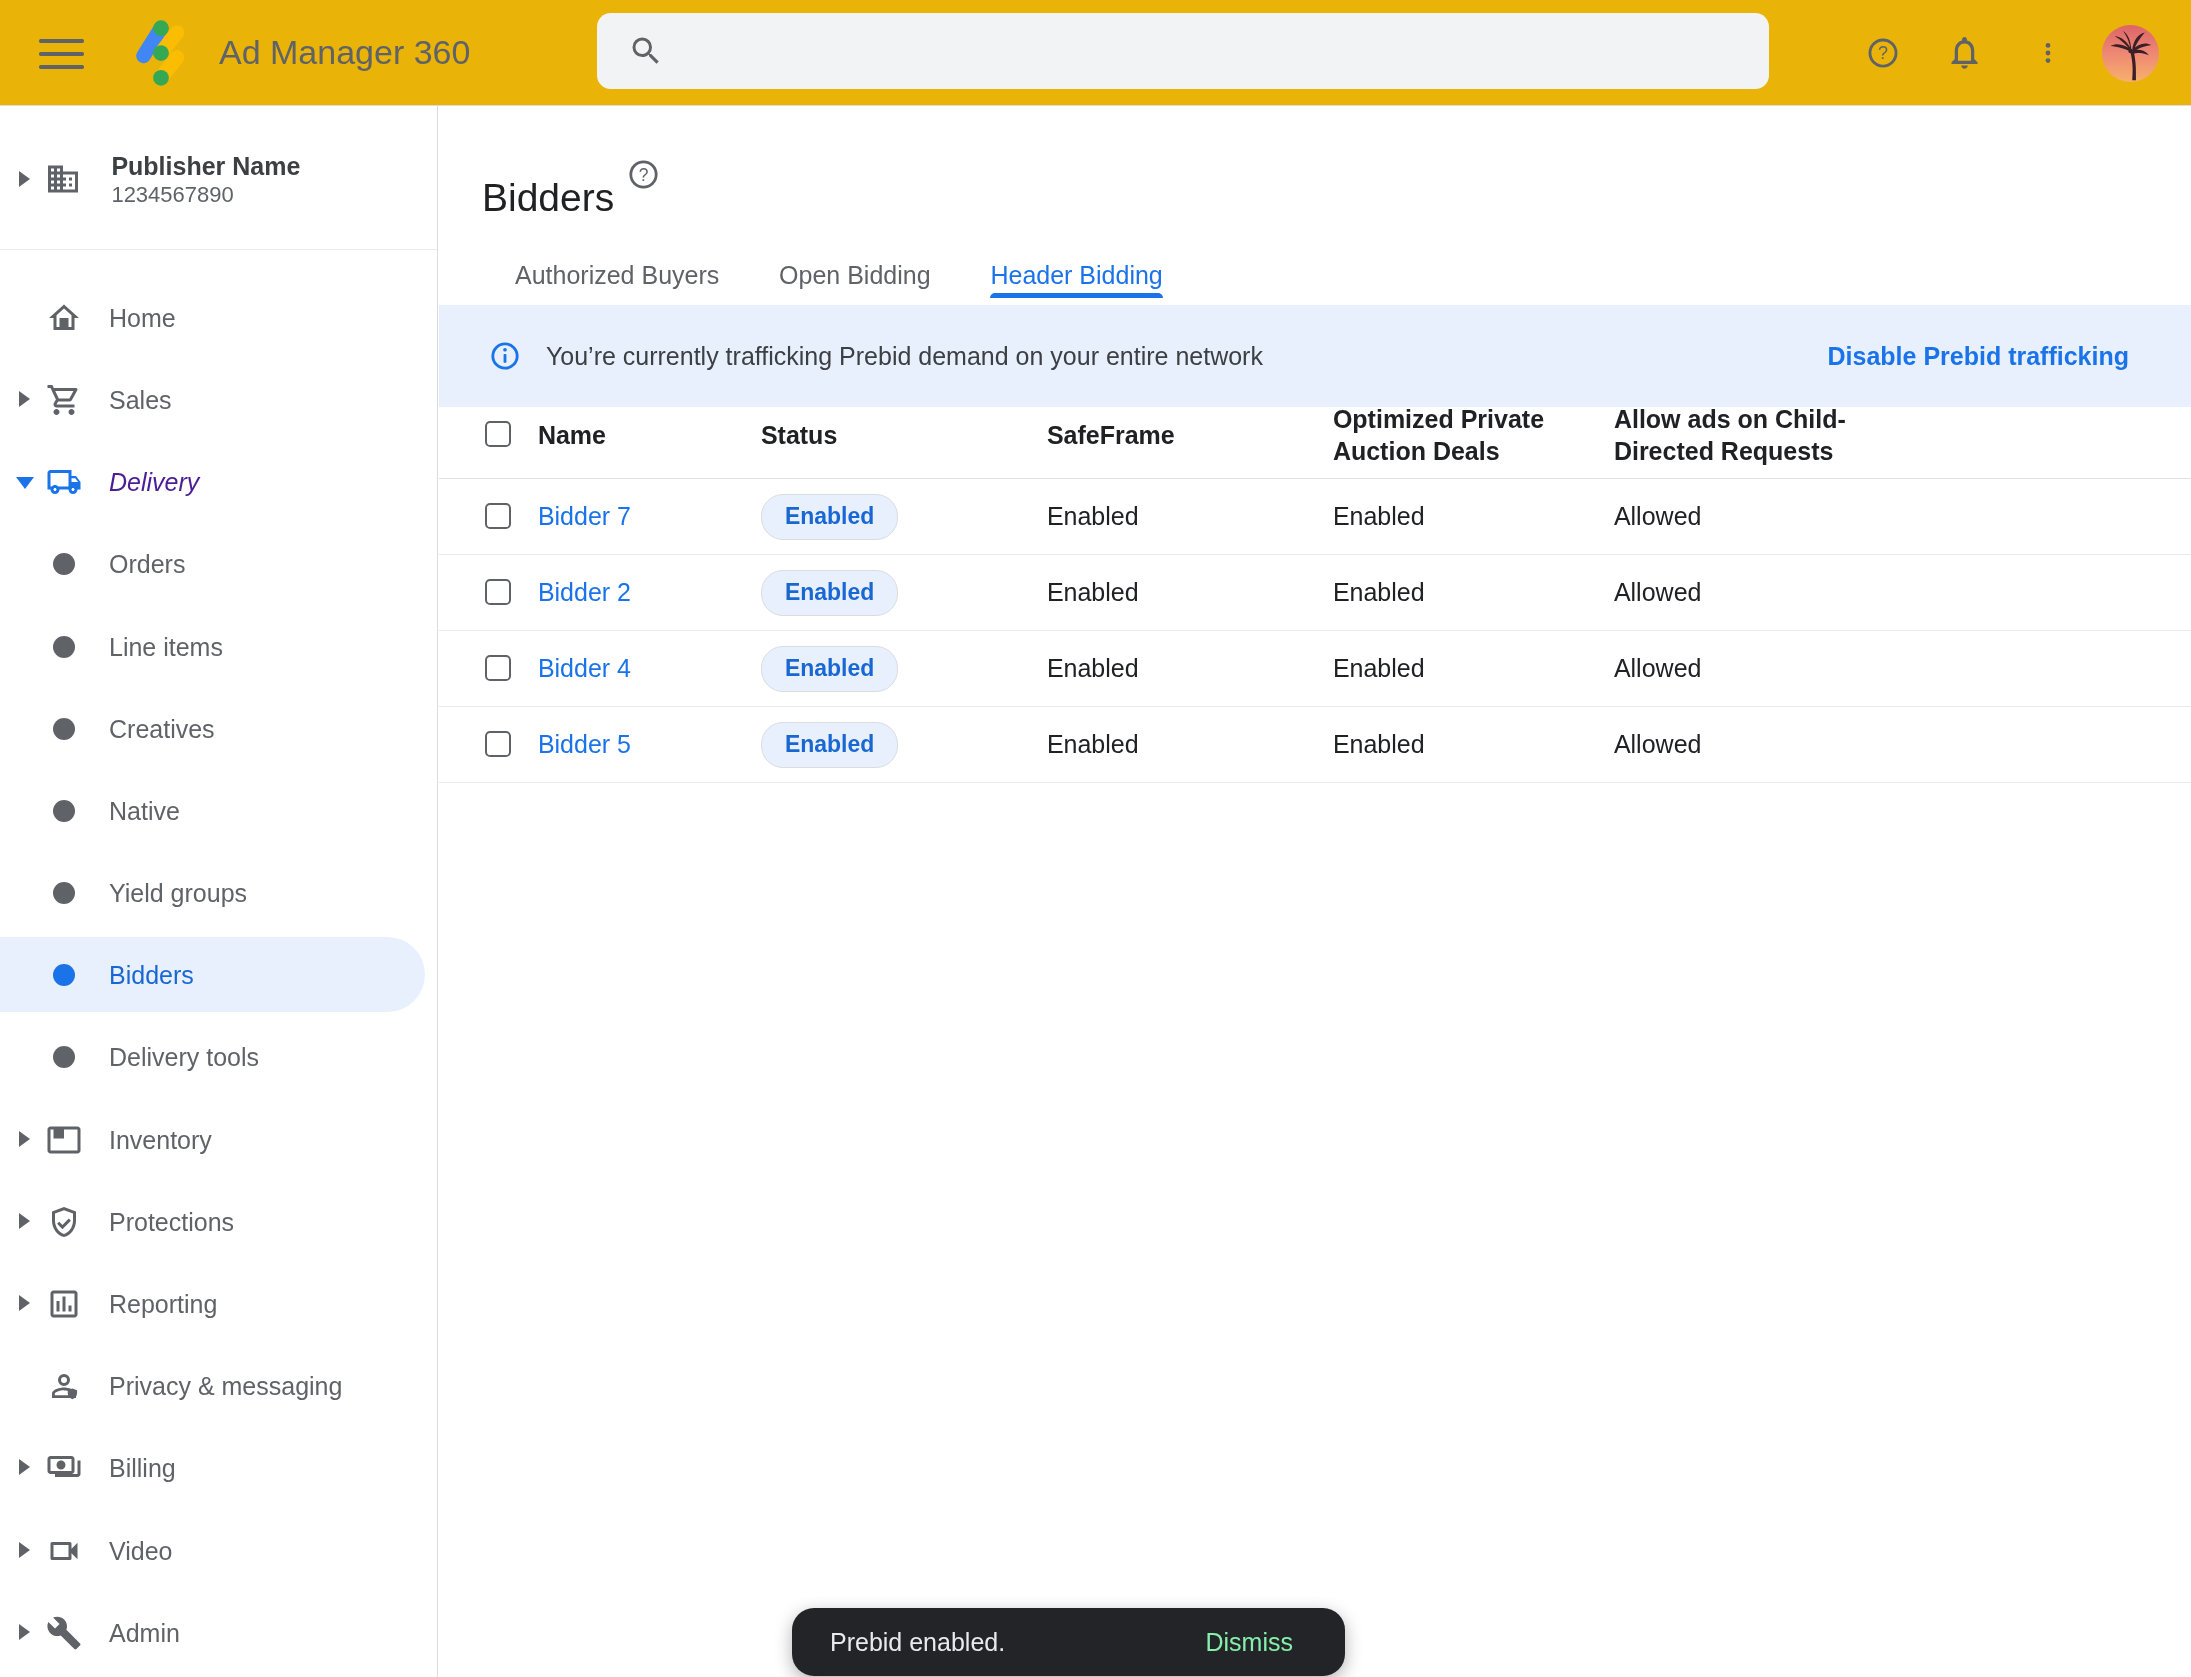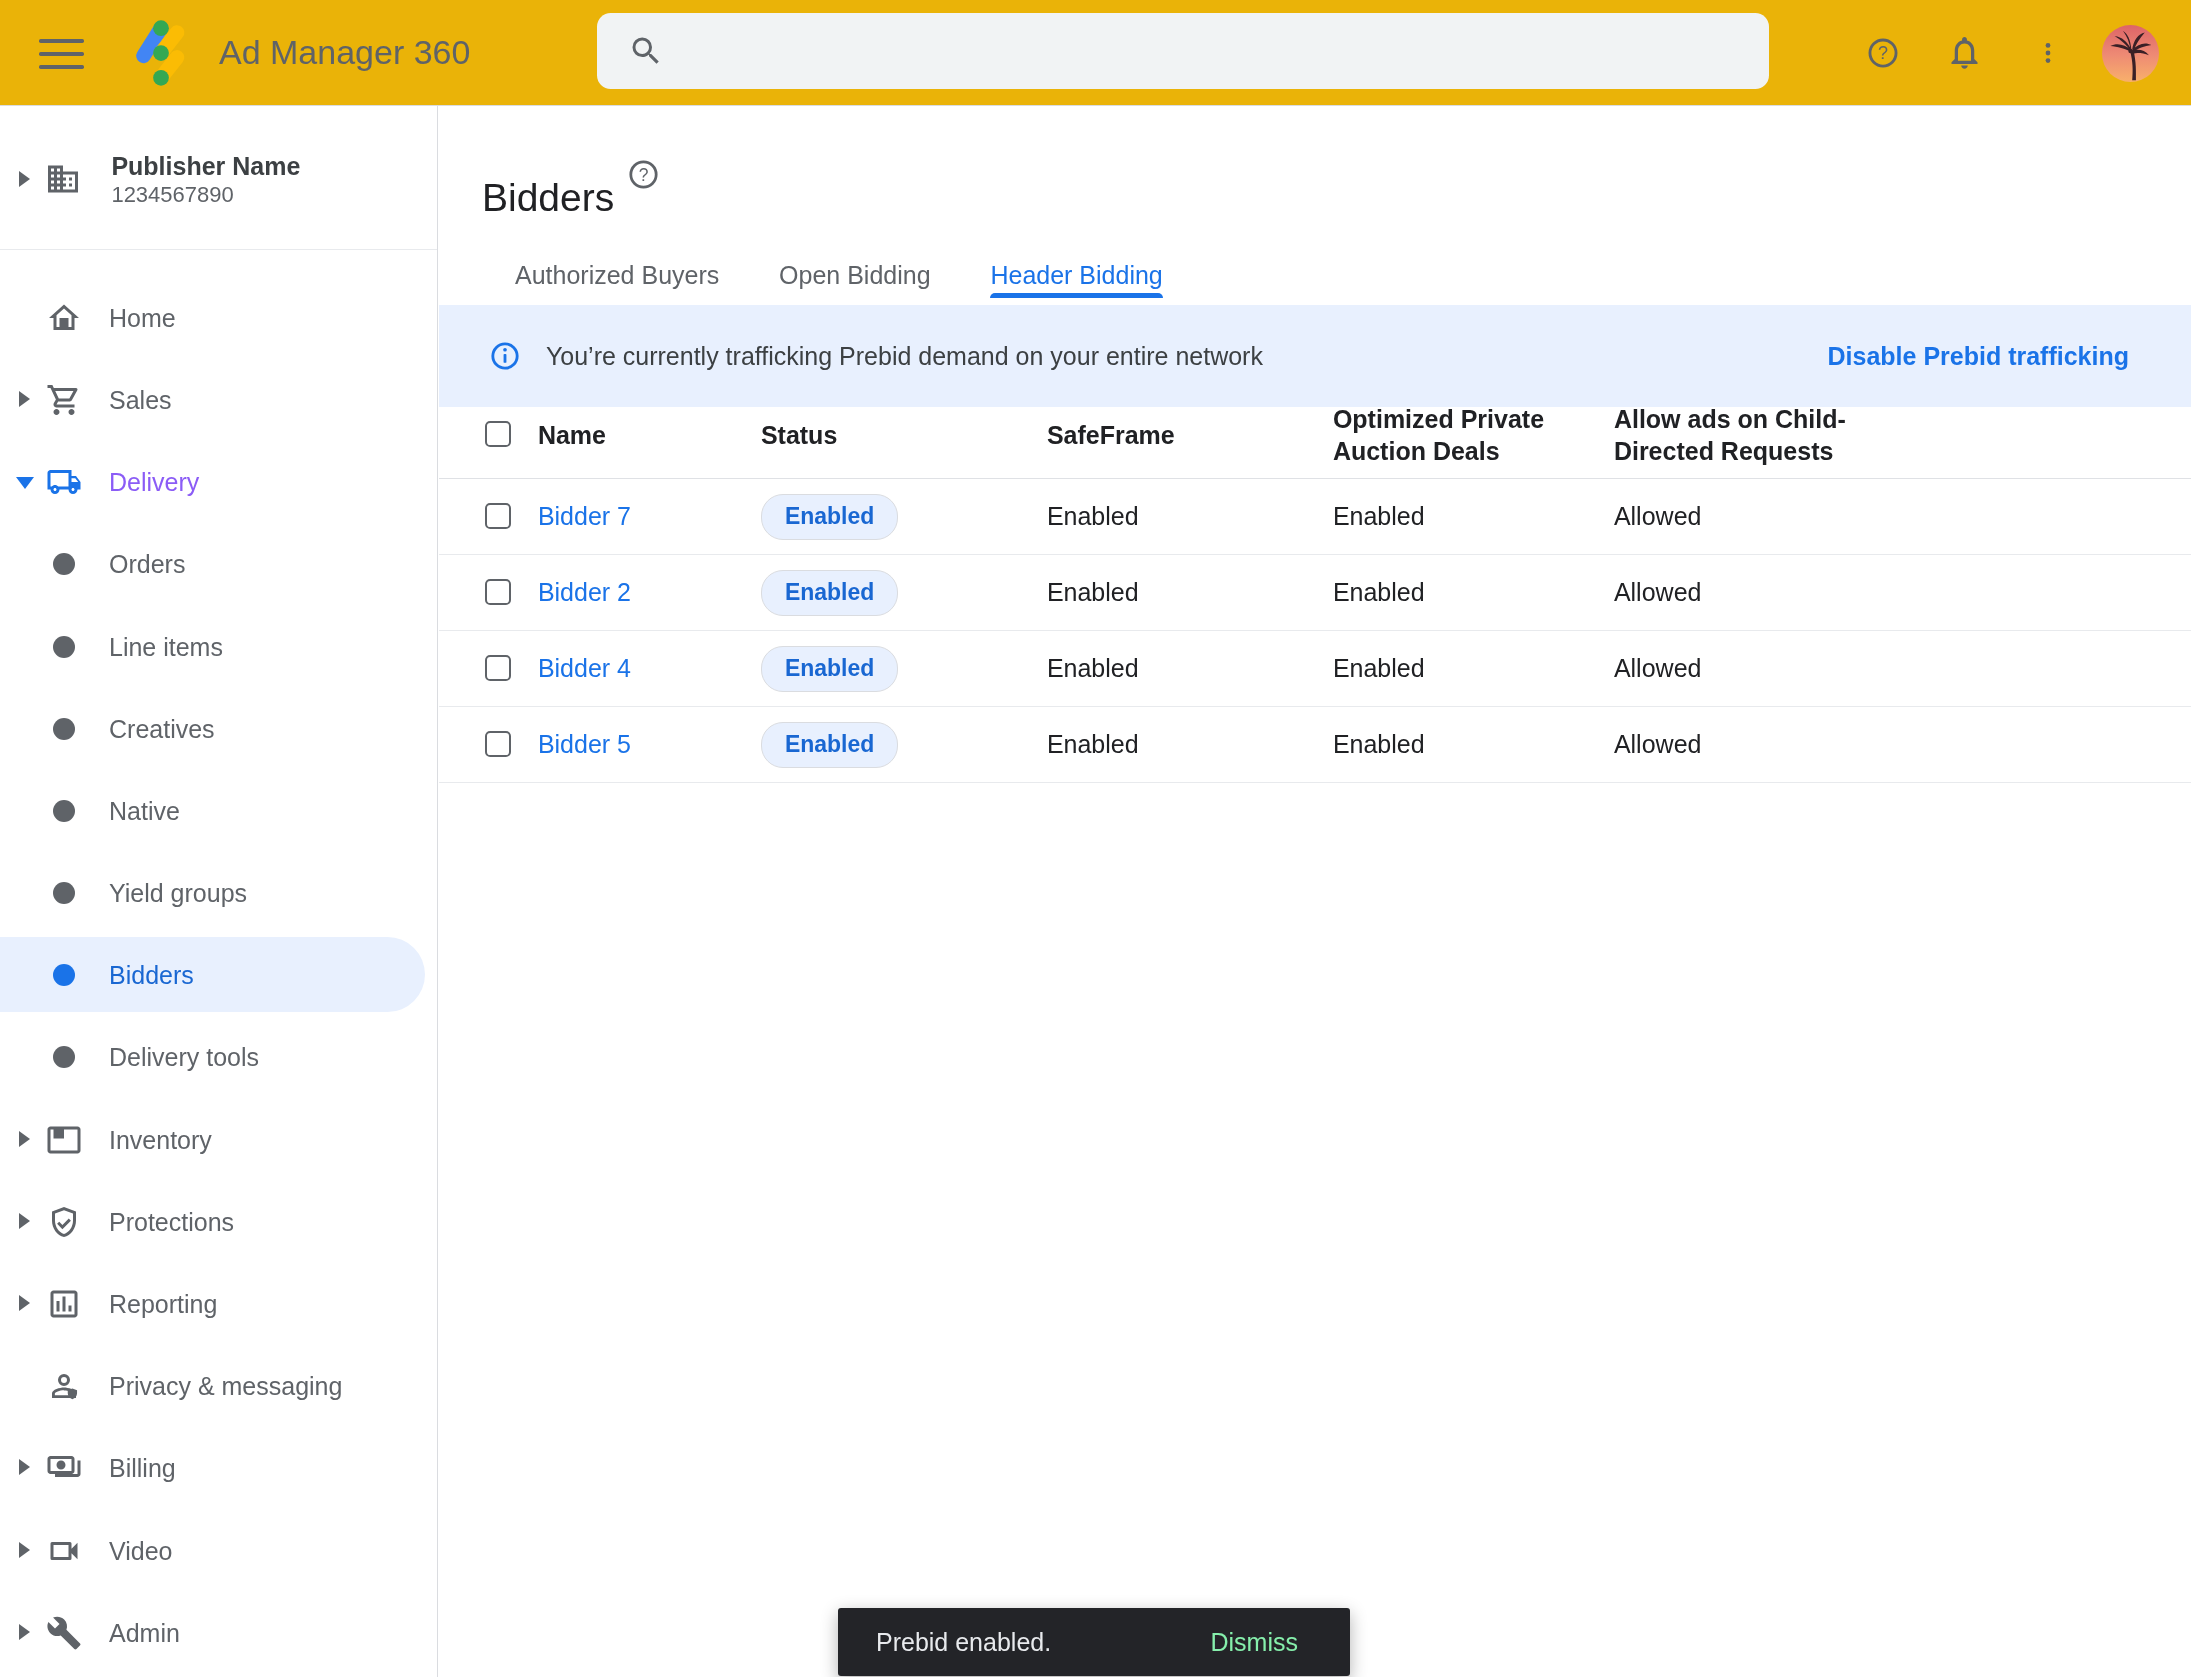--- a/index.html
+++ b/index.html
@@ -41,21 +41,21 @@
   .sb-divider{position:absolute;top:143px;left:0;right:0;border-top:0.9px solid #e8eaed;}
 
   .ni{position:absolute;left:0;width:100%;height:75px;cursor:pointer;}
   .ni .caret{position:absolute;left:19px;top:29px;width:0;height:0;
              border-top:8.6px solid transparent;border-bottom:8.6px solid transparent;border-left:11px solid #5f6368;}
   .ni .caret.down{left:16.3px;top:33px;border-left:9.4px solid transparent;border-right:9.4px solid transparent;
                   border-top:12px solid #1a73e8;border-bottom:none;}
   .ni .icon{position:absolute;left:46px;top:19.7px;width:36px;height:36px;}
   .ni .bullet{position:absolute;left:53px;top:26.5px;width:22px;height:22px;border-radius:50%;background:#5f6368;}
   .ni .lbl{position:absolute;left:109px;top:50%;transform:translateY(-50%);font-size:25px;color:#5f6368;white-space:nowrap;}
-  .ni.active-parent .lbl{color:#8b5cf6;}
+  .ni.active-parent .lbl{color:#4c1d95;font-style:italic;}
   .ni.selected::before{content:"";position:absolute;top:0;bottom:0;left:0;right:12px;
                        background:#e8f0fe;border-radius:0 38px 38px 0;}
   .ni.selected .bullet{background:#1a73e8;}
   .ni.selected .lbl{color:#1967d2;}
   .ni *{position:absolute;}
 
   
   .main{position:absolute;top:106px;left:438px;right:0;bottom:0;background:#fff;}
   .page-title{position:absolute;left:44px;top:38px;font-size:39px;line-height:55px;color:#202124;font-weight:400;}
   .title-help{position:absolute;left:188px;top:51px;width:35px;height:35px;cursor:pointer;background:none;border:none;padding:0;}
@@ -82,22 +82,22 @@
   .th.narrow{max-width:265px;}
   .drow{height:75px;border-bottom:0.9px solid #e8eaed;}
   .cb{width:26px;height:26px;border:2.6px solid #5f6368;border-radius:5.1px;background:#fff;
       box-sizing:border-box;padding:0;cursor:pointer;}
   .cell{font-size:25px;color:#202124;}
   .link{font-size:25px;color:#1a73e8;text-decoration:none;cursor:pointer;}
   .chip{display:inline-flex;align-items:center;height:44px;padding:0 23px;border-radius:22px;
         background:#e8f0fe;border:0.9px solid #dadce0;color:#1967d2;font-size:23px;font-weight:700;}
 
   
-  .toast{position:absolute;left:838px;top:1608px;width:512px;height:68px;background:#232428;
-         border-radius:3px;display:flex;align-items:center;box-shadow:0 5.1px 17px rgba(0,0,0,.30);z-index:30;}
+  .toast{position:absolute;left:792px;top:1608px;width:553px;height:68px;background:#232428;
+         border-radius:22px;display:flex;align-items:center;box-shadow:0 5.1px 17px rgba(0,0,0,.30);z-index:30;}
   .toast .msg{margin-left:38px;font-size:25px;color:#e8eaed;}
   .toast .act{margin-left:auto;margin-right:46px;font-size:25px;font-weight:400;color:#86efac;
               background:none;border:none;cursor:pointer;font-family:"Liberation Sans",sans-serif;}
 </style>
 </head>
 <body>
 
 <div class="page">
 
   <header class="topbar">

